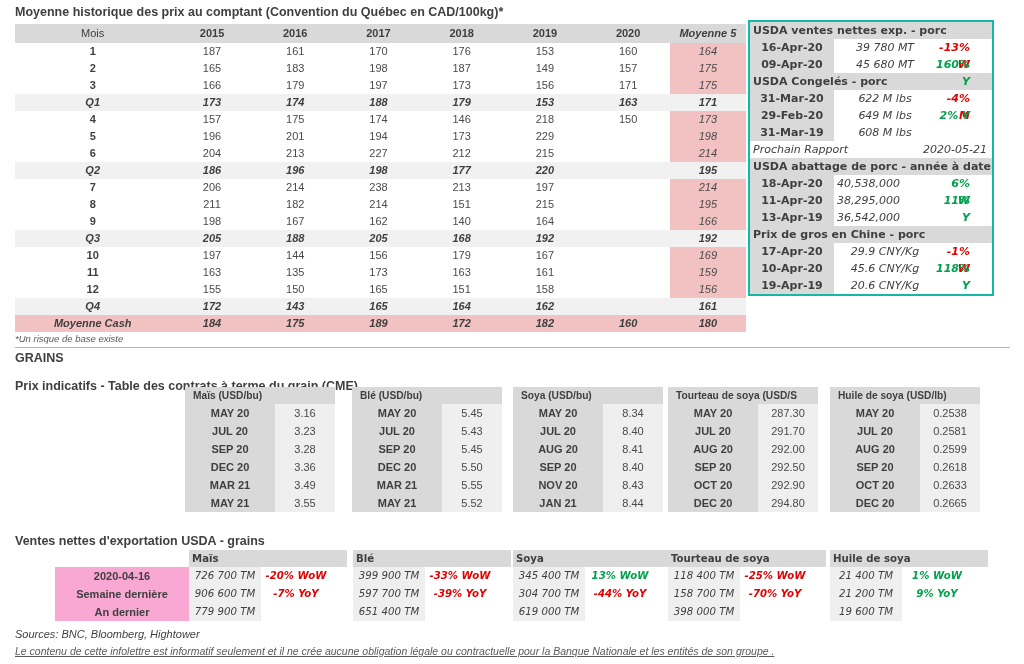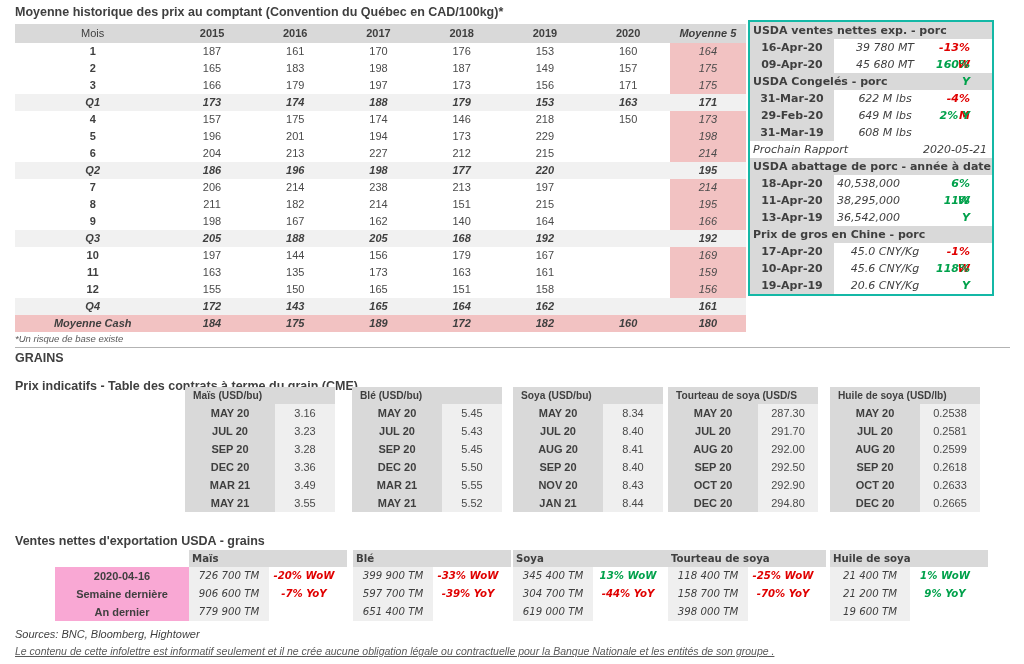--- a/index.html
+++ b/index.html
@@ -53,21 +53,21 @@
 
   
   #exports-title { left:15px; top:534px; }
   #exports { left:0; top:550px; width:1024px; height:72px; }
   #ex-labels { position:absolute; left:55px; top:17px; width:134px; }
   .ex-label { height:18px; line-height:18px; background:#f9a8d4; font-weight:bold; text-align:center; font-size:11px; color:#3f3f3f; }
   .ex-group { position:absolute; top:0; width:158px; }
   .ex-header { background:#d9d9d9; height:17px; line-height:17px; padding-left:3px; font-family:"DejaVu Sans", sans-serif;
                font-size:10.2px; font-weight:bold; color:#3f3f3f; white-space:nowrap; }
   .ex-row { display:flex; height:18px; line-height:18px; font-family:"DejaVu Sans", sans-serif; font-size:10.2px; }
-  .ex-val { width:80px; background:#efefef; font-style:italic; text-align:center; color:#3f3f3f; flex:none; white-space:nowrap; }
+  .ex-val { width:72px; background:#efefef; font-style:italic; text-align:center; color:#3f3f3f; flex:none; white-space:nowrap; }
   .ex-pct { width:70px; text-align:center; font-weight:bold; font-style:italic; flex:none; }
 
   
   #sources { left:15px; top:628px; font-size:11px; font-style:italic; color:#3f3f3f; }
   #disclaimer { left:15px; top:645px; font-size:10.5px; font-style:italic; color:#595959; text-decoration:underline; white-space:nowrap;text-align:right; }
 </style>
 </head>
 <body>
 
 <div class="abs h-title" style="left:15px; top:5px;">Moyenne historique des prix au comptant (Convention du Québec en CAD/100kg)*</div>
@@ -306,21 +306,21 @@
       <div class="p-pct pos">11% Y</div>
     </div>
     <div class="p-row">
       <div class="p-date">13-Apr-19</div>
       <div class="p-val left">36,542,000</div>
       <div class="p-pct "></div>
     </div>
     <div class="p-header">Prix de gros en Chine - porc</div>
     <div class="p-row">
       <div class="p-date">17-Apr-20</div>
-      <div class="p-val">45.0 CNY/Kg</div>
+      <div class="p-val">29.9 CNY/Kg</div>
       <div class="p-pct neg">-1% W</div>
     </div>
     <div class="p-row">
       <div class="p-date">10-Apr-20</div>
       <div class="p-val">45.6 CNY/Kg</div>
       <div class="p-pct pos">118% Y</div>
     </div>
     <div class="p-row">
       <div class="p-date">19-Apr-19</div>
       <div class="p-val">20.6 CNY/Kg</div>

